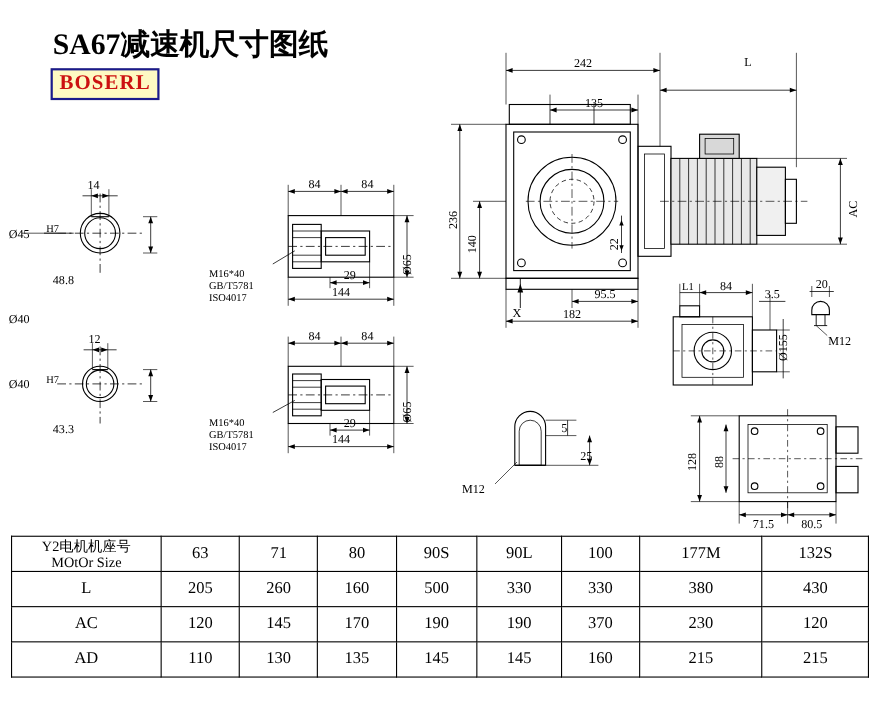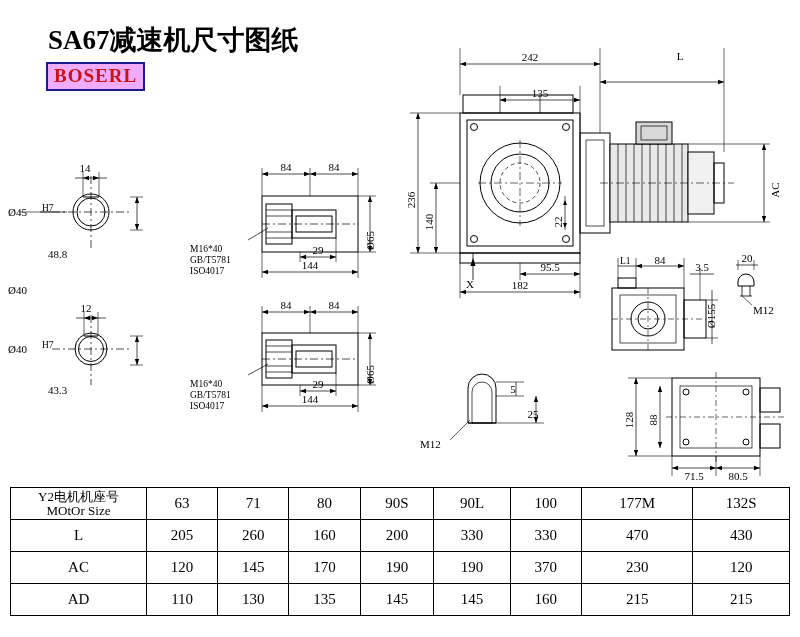--- a/index.html
+++ b/index.html
@@ -19,21 +19,21 @@
     letter-spacing:0px;
     white-space:nowrap;
   }
   #logo{
     position:absolute;left:46px;top:62px;
     border:2px solid #1a1a8c;
     padding:1px 6px 2px 6px;
     font-family:"Liberation Serif",serif;
     font-size:19px;font-weight:bold;
     color:#cc1111;
-    background:#f0abfc;
+    background:#fef9c3;
     letter-spacing:1px;
   }
   svg{position:absolute;left:0;top:0;}
   text{font-family:"Liberation Serif",serif;}
   .dim{font-size:11px;}
   .dimS{font-size:9.5px;}
   .tbl{
     position:absolute;left:10px;top:487px;
     width:780px;
     border-collapse:collapse;
@@ -444,24 +444,24 @@
         <td>90L</td>
         <td>100</td>
         <td>177M</td>
         <td>132S</td>
       </tr>
       <tr>
         <td class="rowlabel">L</td>
         <td>205</td>
         <td>260</td>
         <td>160</td>
-        <td>200</td>
+        <td>500</td>
         <td>330</td>
         <td>330</td>
-        <td>470</td>
+        <td>380</td>
         <td>430</td>
       </tr>
       <tr>
         <td class="rowlabel">AC</td>
         <td>120</td>
         <td>145</td>
         <td>170</td>
         <td>190</td>
         <td>190</td>
         <td>370</td>

